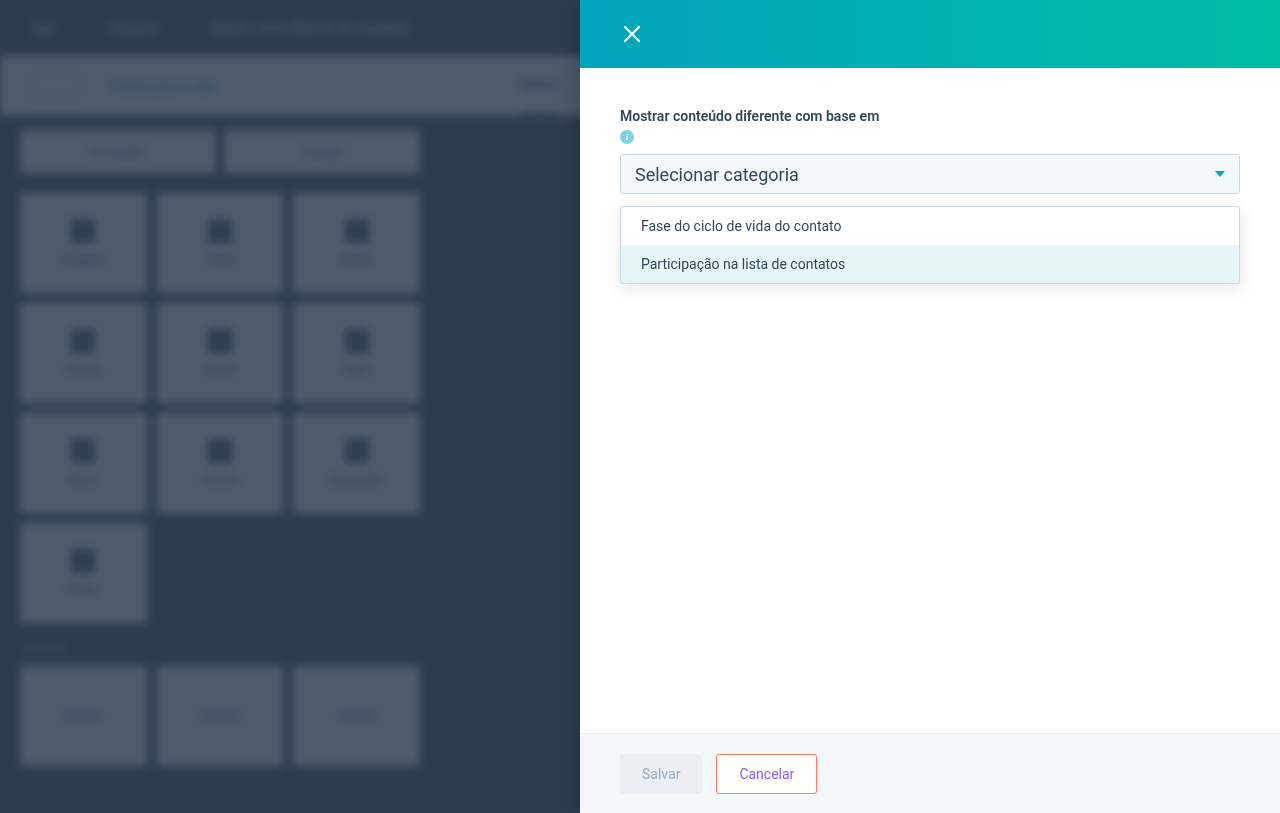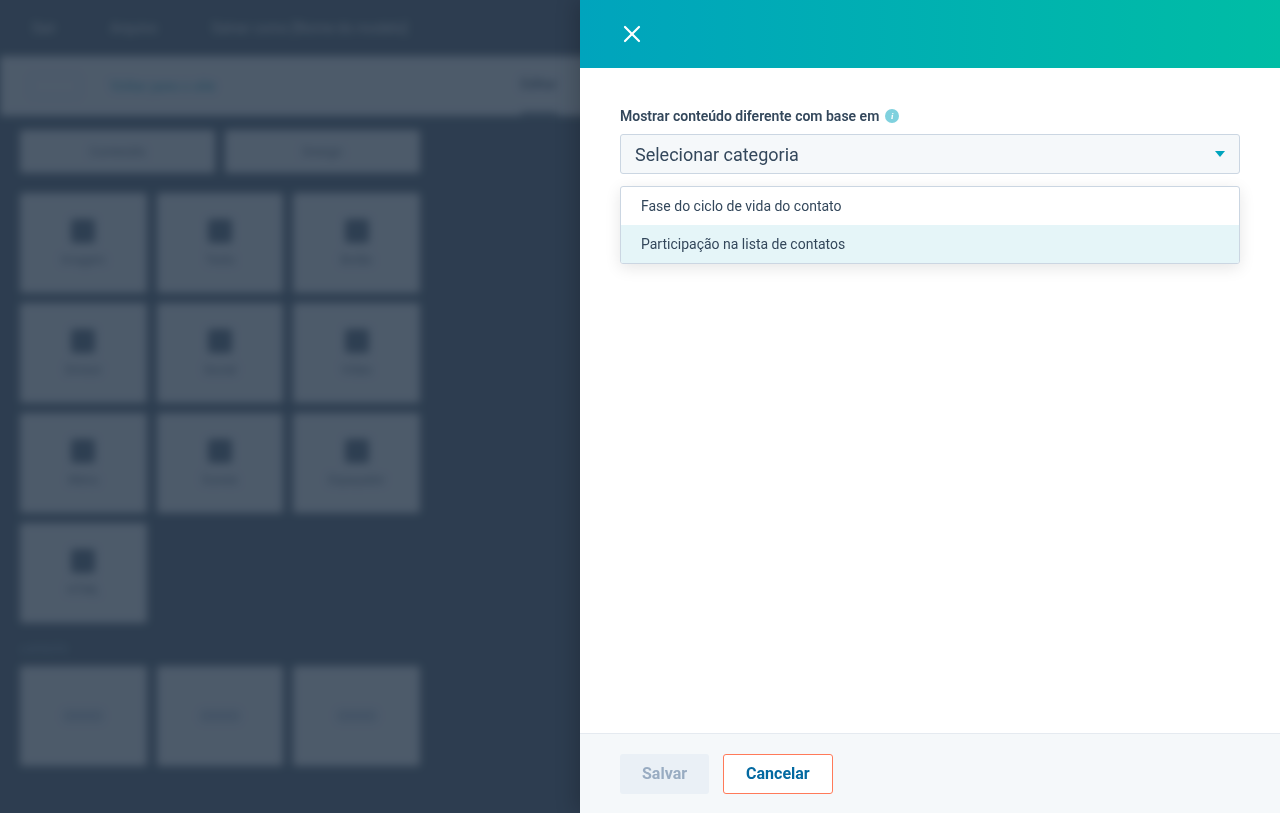--- a/index.html
+++ b/index.html
@@ -170,22 +170,22 @@
       font-size: 15px;
       line-height: 1.6;
       margin-bottom: 28px;
     }
     .field-label {
       color: #33475b;
       font-size: 14px;
       font-weight: 600;
       margin-bottom: 10px;
       display: flex;
-      align-items: center;
       gap: 6px;
+      flex-direction: column;
     }
     .info-icon {
       width: 14px;
       height: 14px;
       border-radius: 50%;
       background: #7fd1de;
       color: #fff;
       font-size: 9px;
       display: inline-flex;
       align-items: center;
@@ -246,36 +246,36 @@
       border-top: 1px solid #e5eaf0;
       display: flex;
       align-items: center;
       padding: 0 40px;
       gap: 14px;
     }
     .btn {
       height: 40px;
       padding: 0 22px;
       border-radius: 3px;
-      font-size: 16px;
-      font-weight: 700;
+      font-size: 14px;
+      font-weight: 400;
       cursor: pointer;
       border: none;
       display: inline-flex;
       align-items: center;
       justify-content: center;
     }
     .btn-primary {
       background: #eaf0f6;
       color: #99acc2;
       cursor: not-allowed;
     }
     .btn-secondary {
       background: #fff;
-      color: #0369a1;
+      color: #8b5cf6;
       border: 1px solid #ff7a59;
     }
   </style>
 </head>
 <body>
 
 <div class="backdrop">
   <div class="backdrop-content">
     <div class="bd-header">
       <span class="bd-header-item">Sair</span>

